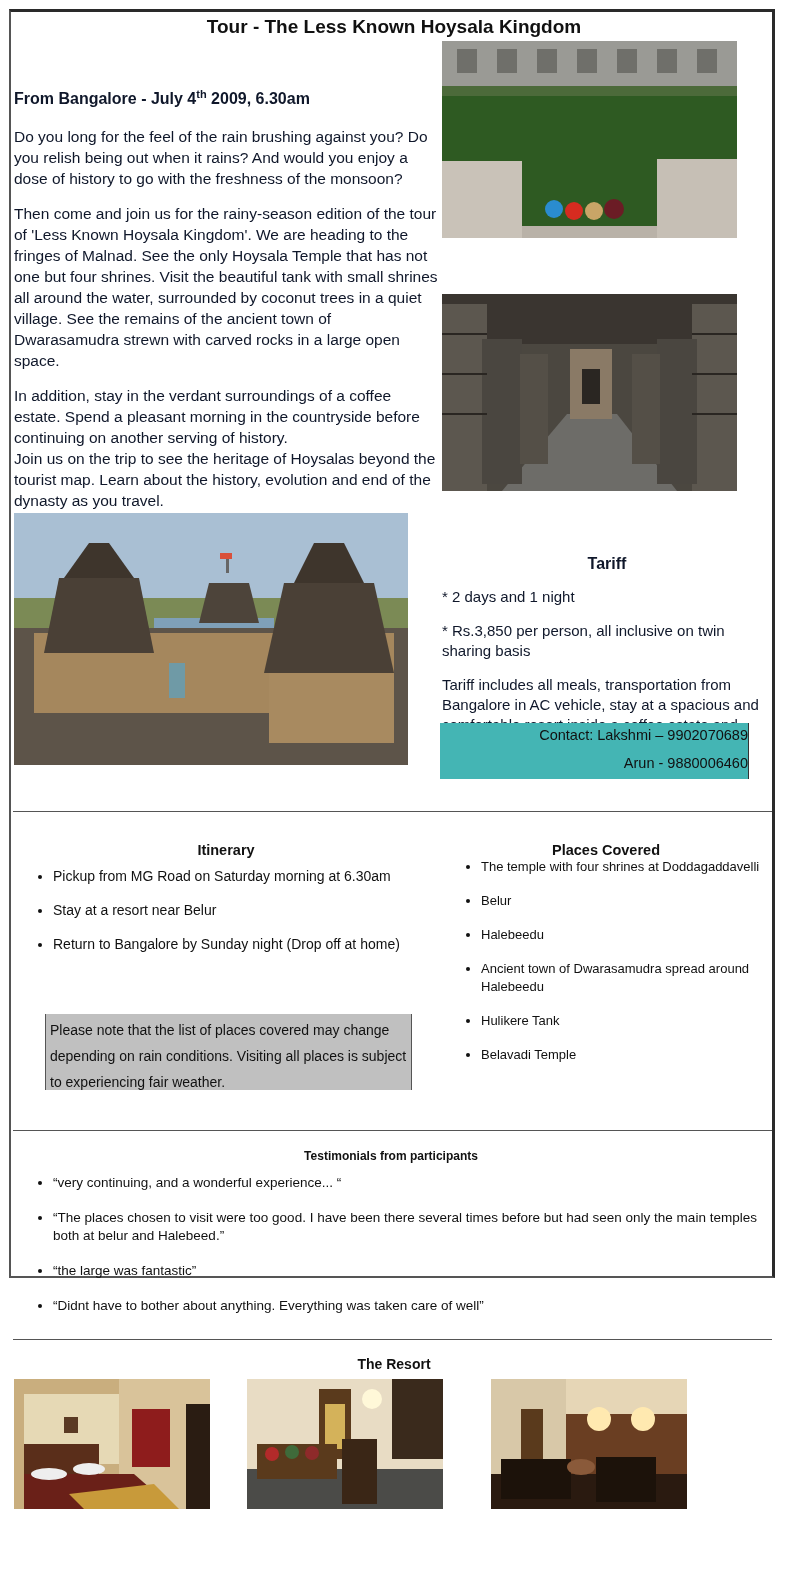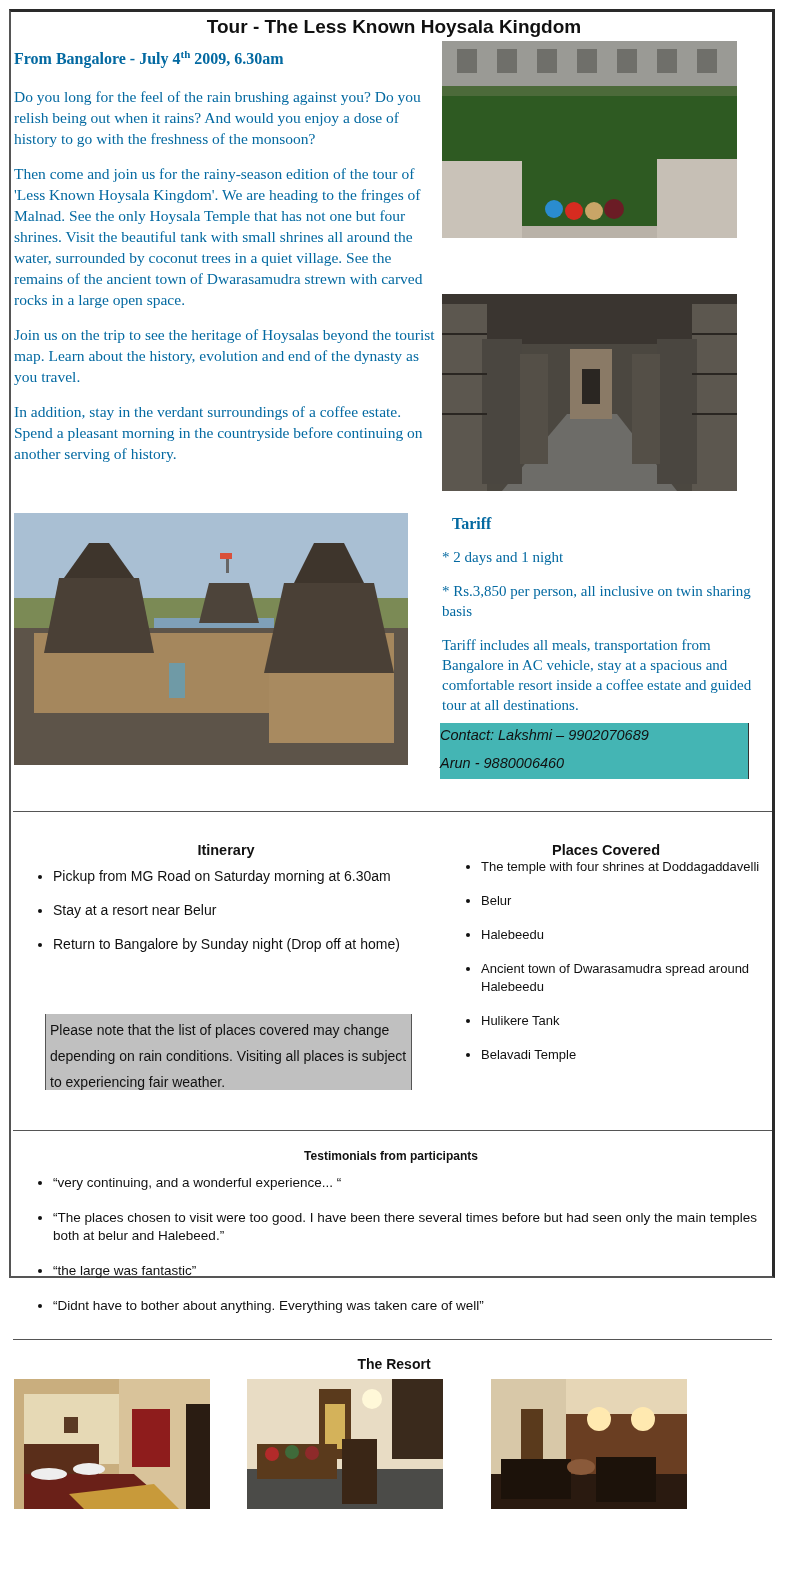--- a/index.html
+++ b/index.html
@@ -3,36 +3,36 @@
 <meta charset="utf-8">
 <style>
   html, body { margin: 0; padding: 0; background: #ffffff; }
   body { width: 801px; height: 1596px; position: relative; overflow: hidden; }
   .page {
     position: absolute; left: 9px; top: 9px; width: 766px; height: 1269px;
     border-top: 3px solid #2a2a2a; border-right: 3px solid #2a2a2a;
     border-left: 2px solid #555; border-bottom: 2px solid #555;
     box-sizing: border-box; background: #fff;
   }
-  .serif { font-family: Liberation Serif, serif; color: #0369a1; }
+  .serif { font-family: Liberation Sans, sans-serif; color: #0f172a; margin-top: 40px; }
   .sans { font-family: "Liberation Sans", "DejaVu Sans", sans-serif; color: #111; }
   .abs { position: absolute; }
   .title { left: 0; width: 766px; top: 4px; text-align: center; font-size: 19px; font-weight: bold; }
   .subhead { left: 3px; top: 36px; font-size: 16px; font-weight: bold; }
   .subhead sup { font-size: 11px; }
   .para { font-size: 15.5px; line-height: 21px; margin: 0; }
   .photo { position: absolute; overflow: hidden; }
   .hr { position: absolute; left: 2px; width: 759px; height: 0; border-top: 1px solid #555; }
   .section-h { font-size: 14.5px; font-weight: bold; text-align: center; }
   ul.bl { margin: 0; padding-left: 40px; list-style: disc; font-size: 14px; line-height: 18px; }
   ul.bl li { margin-bottom: 16px; }
   .contact {
     position: absolute; left: 429px; top: 711px; width: 308px; height: 56px;
     background: #44b5b4; border-right: 1px solid #333;
-    text-align: left; font-size: 14.5px; font-style: italic;
+    text-align: right; font-size: 14.5px;
   }
   .contact div { height: 28px; line-height: 24px; }
   .note {
     position: absolute; left: 34px; top: 1002px; width: 367px; height: 76px;
     background: #c0c0c0; border-left: 1px solid #555; border-right: 1px solid #555;
     font-size: 14px; line-height: 26px; padding: 3px 4px; box-sizing: border-box;
   }
 </style>
 </head>
 <body>
@@ -41,22 +41,22 @@
 
   <div class="abs sans title">Tour - The Less Known Hoysala Kingdom</div>
 
   <div class="abs serif subhead">
     <span>From Bangalore - July 4</span><sup>th</sup><span> 2009, 6.30am</span>
   </div>
 
   <div class="abs serif" style="left:3px; top:74px; width:425px;">
     <p class="para" style="margin-bottom:14px;">Do you long for the feel of the rain brushing against you? Do you relish being out when it rains? And would you enjoy a dose of history to go with the freshness of the monsoon?</p>
     <p class="para" style="margin-bottom:14px;">Then come and join us for the rainy-season edition of the tour of 'Less Known Hoysala Kingdom'. We are heading to the fringes of Malnad. See the only Hoysala Temple that has not one but four shrines. Visit the beautiful tank with small shrines all around the water, surrounded by coconut trees in a quiet village. See the remains of the ancient town of Dwarasamudra strewn with carved rocks in a large open space.</p>
+    <p class="para">In addition, stay in the verdant surroundings of a coffee estate. Spend a pleasant morning in the countryside before continuing on another serving of history.</p>
     <p class="para" style="margin-bottom:14px;">Join us on the trip to see the heritage of Hoysalas beyond the tourist map. Learn about the history, evolution and end of the dynasty as you travel.</p>
-    <p class="para">In addition, stay in the verdant surroundings of a coffee estate. Spend a pleasant morning in the countryside before continuing on another serving of history.</p>
   </div>
 
   <div class="photo" style="left:431px; top:29px; width:295px; height:197px;" aria-label="photo-temple-tank-with-visitors">
     <svg width="295" height="197" viewBox="0 0 295 197">
       <rect width="295" height="197" fill="#2e5a22"></rect>
       <rect width="295" height="45" fill="#9a9a95"></rect>
       <g fill="#6f6f6a">
         <rect x="15" y="8" width="20" height="24"></rect>
           <rect x="55" y="8" width="20" height="24"></rect>
           <rect x="95" y="8" width="20" height="24"></rect>
@@ -113,21 +113,21 @@
       <polygon points="280,70 350,70 330,30 300,30" fill="#3e352c"></polygon>
       <polygon points="185,110 245,110 235,70 195,70" fill="#4d443a"></polygon>
       <rect x="155" y="150" width="16" height="35" fill="#6f9aa6"></rect>
       <rect x="255" y="160" width="125" height="70" fill="#a88a60"></rect>
       <rect x="212" y="40" width="3" height="20" fill="#666"></rect>
       <rect x="206" y="40" width="12" height="6" fill="#d9503a"></rect>
     </svg>
   </div>
 
   <div class="abs serif" style="left:431px; top:503px; width:320px;">
-    <div style="font-size:16px; font-weight:bold; padding-left:10px;">Tariff</div>
+    <div style="text-align:center; font-size:16px; font-weight:bold; padding-left:10px;">Tariff</div>
     <p class="para" style="margin-top:14px; font-size:15px; line-height:20px;">* 2 days and 1 night</p>
     <p class="para" style="margin-top:14px; font-size:15px; line-height:20px;">* Rs.3,850 per person, all inclusive on twin sharing basis</p>
     <p class="para" style="margin-top:14px; font-size:15px; line-height:20px;">Tariff includes all meals, transportation from Bangalore in AC vehicle, stay at a spacious and comfortable resort inside a coffee estate and guided tour at all destinations.</p>
   </div>
 
   <div class="contact sans">
     <div>Contact: Lakshmi – 9902070689</div>
     <div>Arun - 9880006460</div>
   </div>
 

